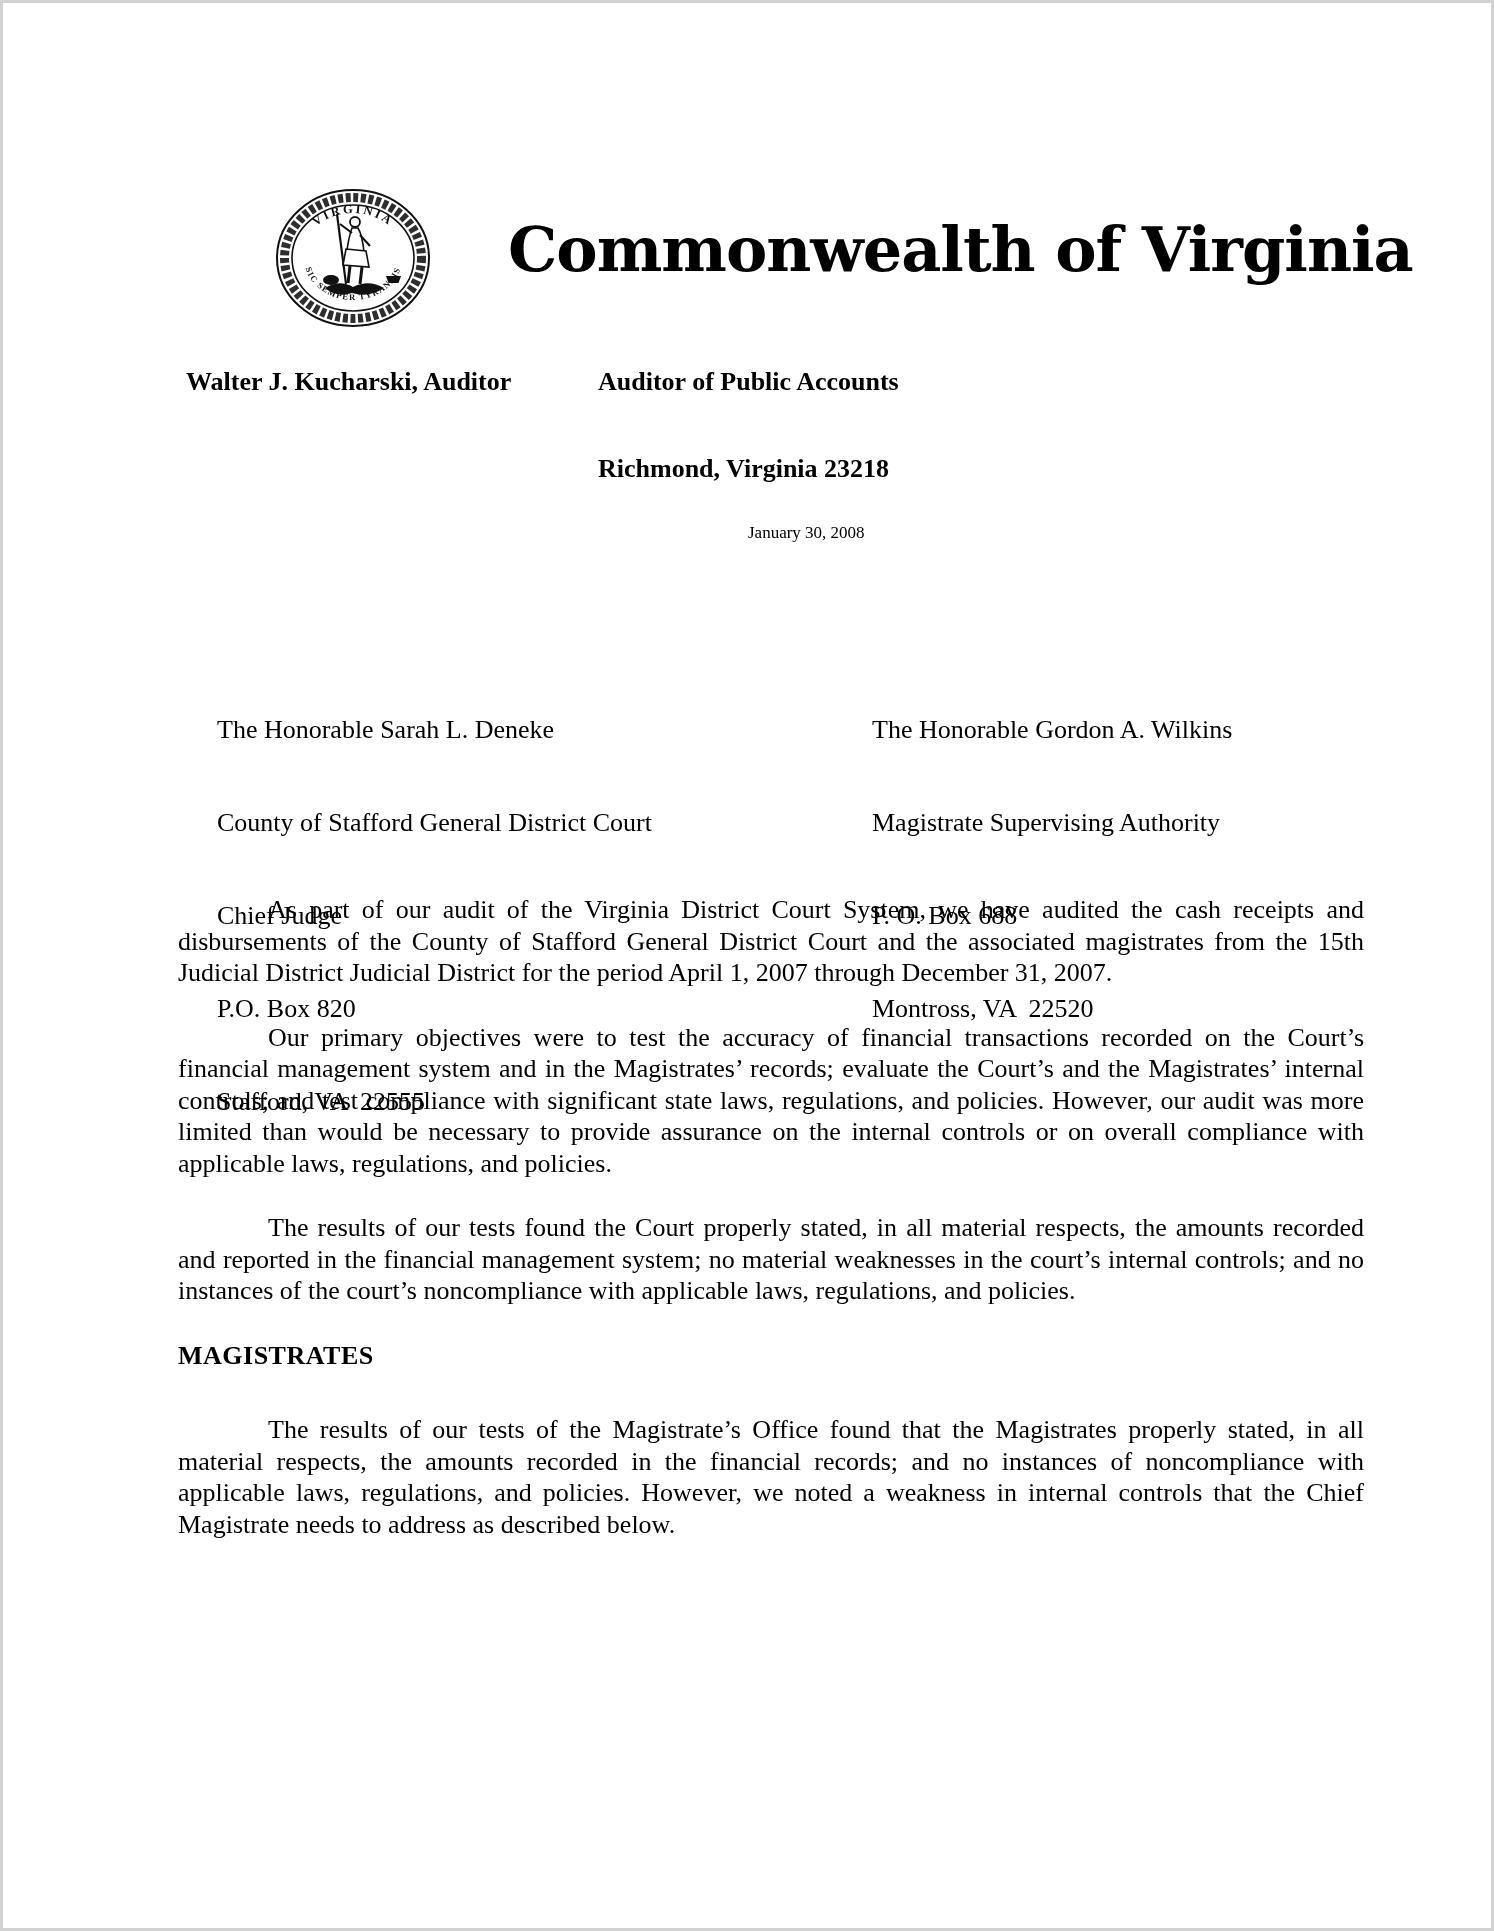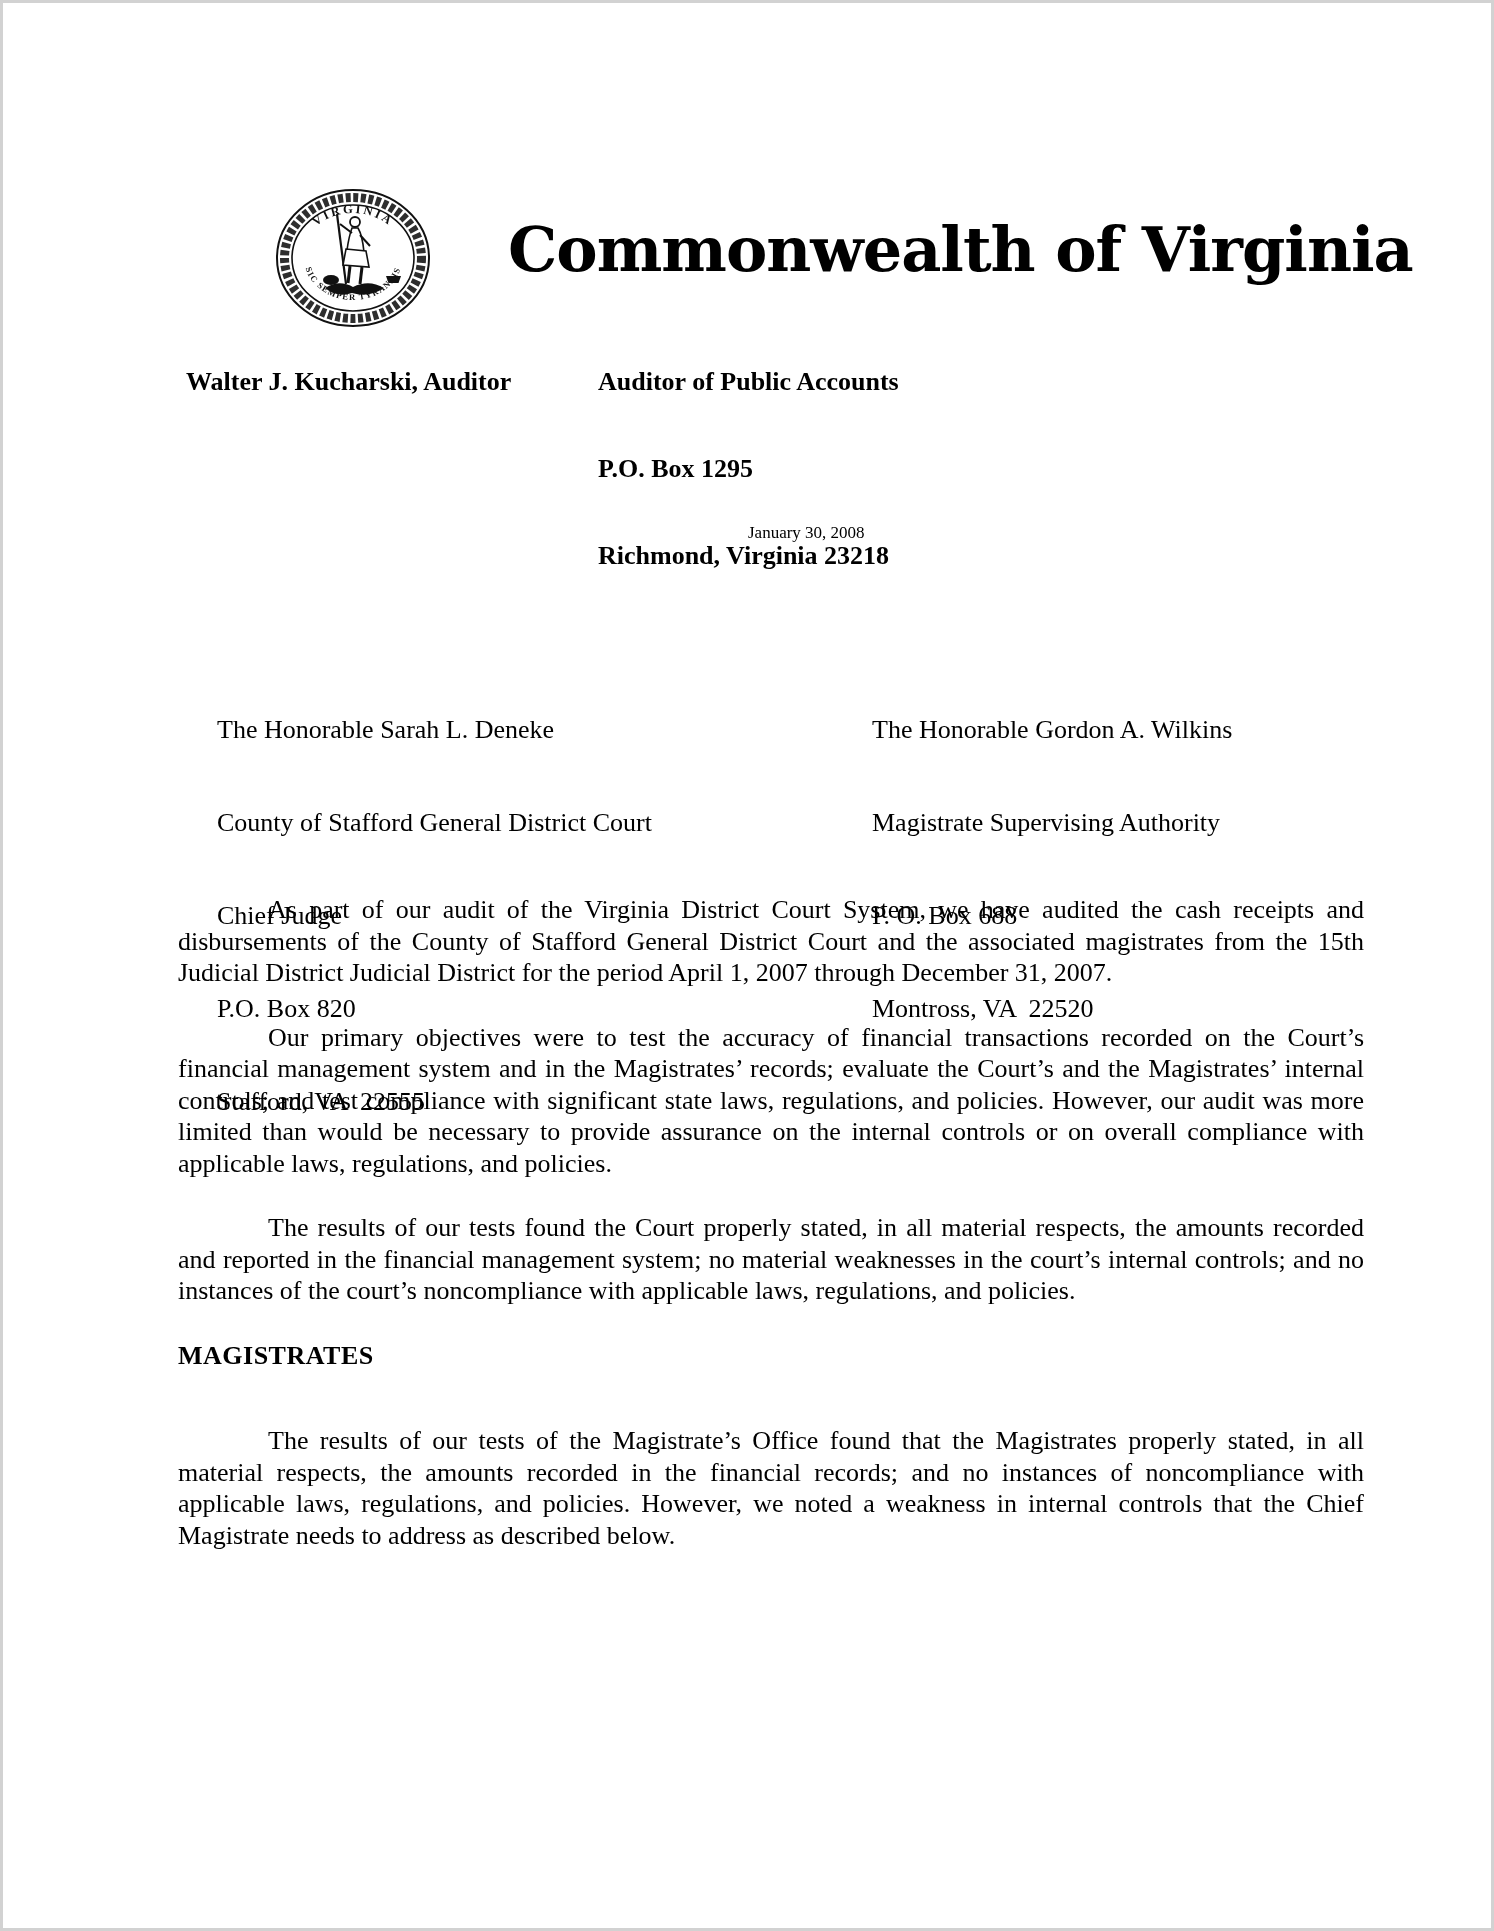--- a/index.html
+++ b/index.html
@@ -85,21 +85,21 @@
     width: 1186px;
     font-size: 26px;
     line-height: 31.5px;
     text-align: justify;
   }
   .letter-body p {
     margin: 0 0 33px 0;
     text-indent: 90px;
   }
   .section-heading {
-    margin: 20px 0 54px 0;
+    margin: 20px 0 43px 0;
     font-size: 26px;
     line-height: 31.5px;
     font-weight: bold;
     letter-spacing: 0.5px;
     text-align: left;
   }
 </style>
 </head>
 <body>
 
@@ -129,21 +129,20 @@
       <path d="M52,101 Q66,92 80,100 Q96,92 111,101 Q96,111 79,106 Q64,111 52,101 Z" fill="#111111" stroke="none"></path>
       <ellipse cx="58" cy="93" rx="8" ry="5" fill="#111111" stroke="none"></ellipse>
       <path d="M113,89 l15,0 l-2.5,7 l-10,0 Z" fill="#111111" stroke="none"></path>
     </g>
   </svg>
 
   <div class="letterhead-title">Commonwealth of Virginia</div>
 
   <div class="office-block">
     <div>Auditor of Public Accounts</div>
-    <div>P.O. Box 1295</div>
     <div>Richmond, Virginia 23218</div>
   </div>
 
   <div class="auditor-name">Walter J. Kucharski, Auditor</div>
 
   <div class="date-line">January 30, 2008</div>
 
   <div class="recipients">
     <div class="recipient-col left">
       <div>The Honorable Sarah L. Deneke</div>

